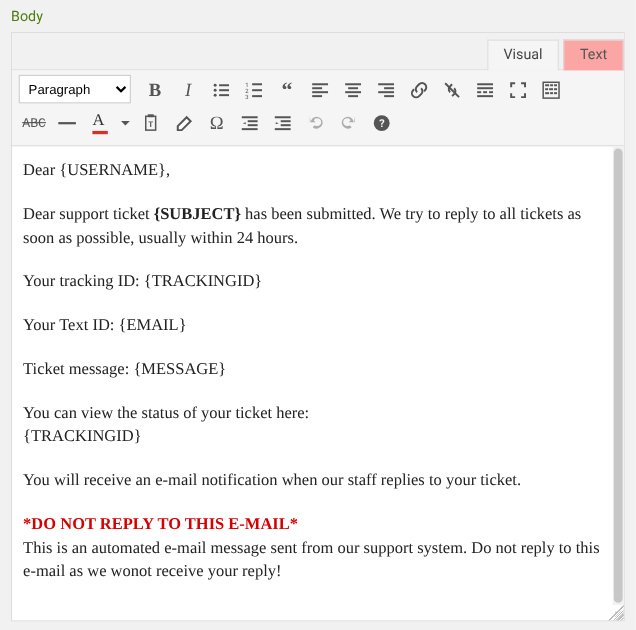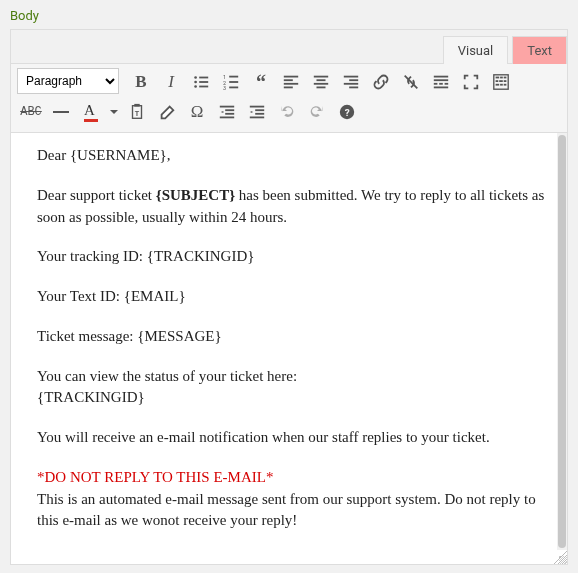--- a/index.html
+++ b/index.html
@@ -90,32 +90,32 @@
     color: #333;
     line-height: 1;
   }
   .color-underline {
     display: block;
     width: 14px;
     height: 3px;
     background: #d93025;
     margin-top: 1px;
   }
-  .content-wrap { position: relative; padding-left: 16px; }
+  .content-wrap { position: relative; }
   .content {
     padding: 12px 20px 18px 10px;
     font-family: Georgia, "Times New Roman", serif;
     font-size: 15px;
     line-height: 1.45;
     color: #222;
     min-height: 410px;
     outline: none;
   }
   .content p { margin: 0 0 18px 0; }
-  .content .red { color: #d60000; font-weight: normal; }
+  .content .red { color: #d60000; font-weight: bold; }
   .fake-scroll {
     position: absolute;
     right: 0;
     top: 0;
     bottom: 0;
     width: 10px;
     background: #f1f1f1;
   }
   .fake-scroll .thumb {
     position: absolute;

